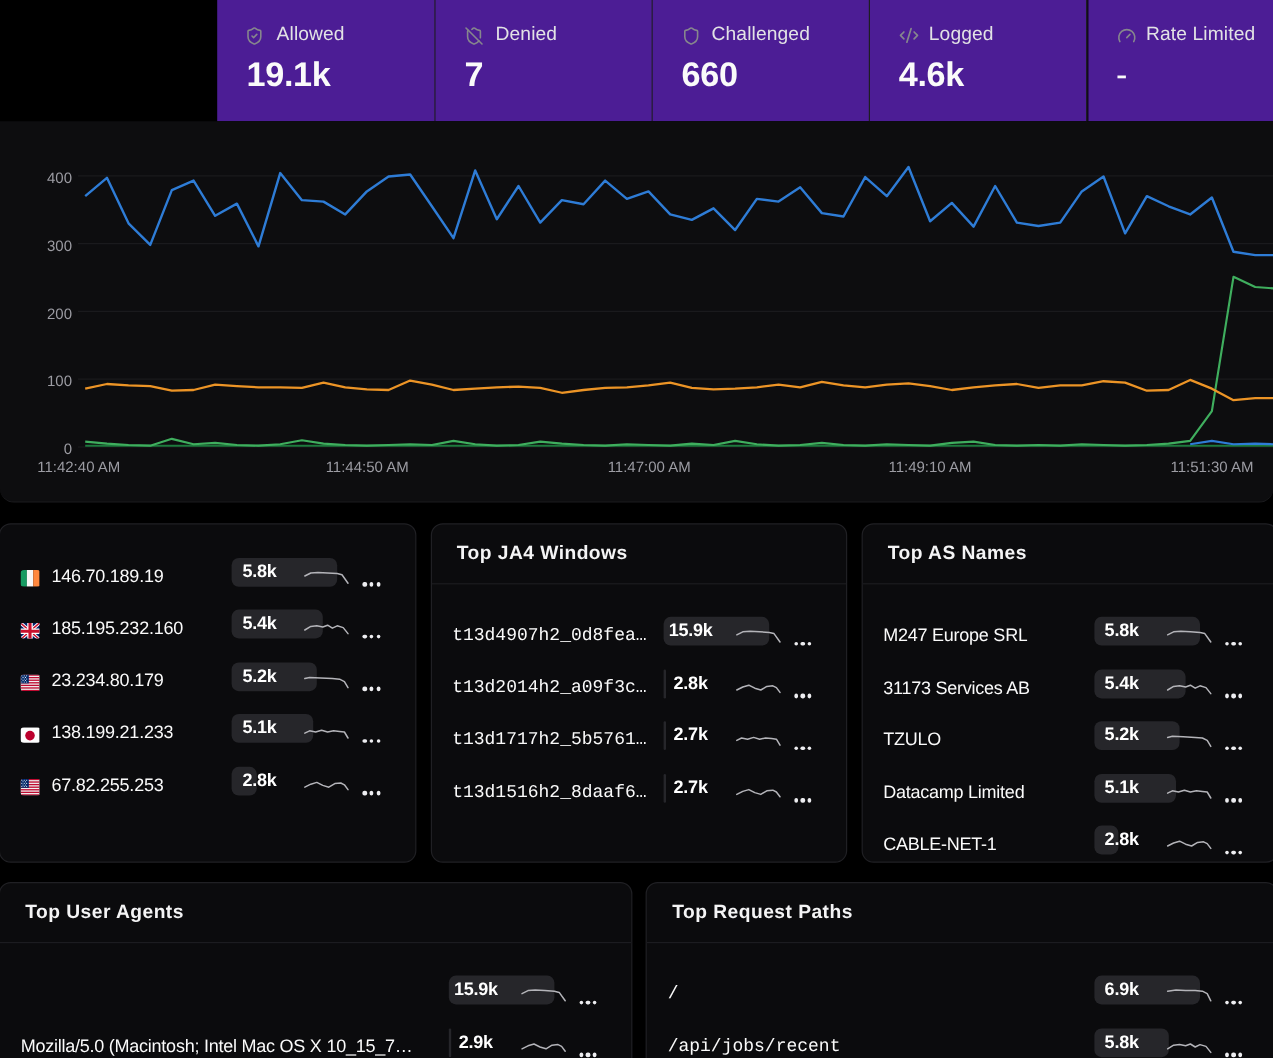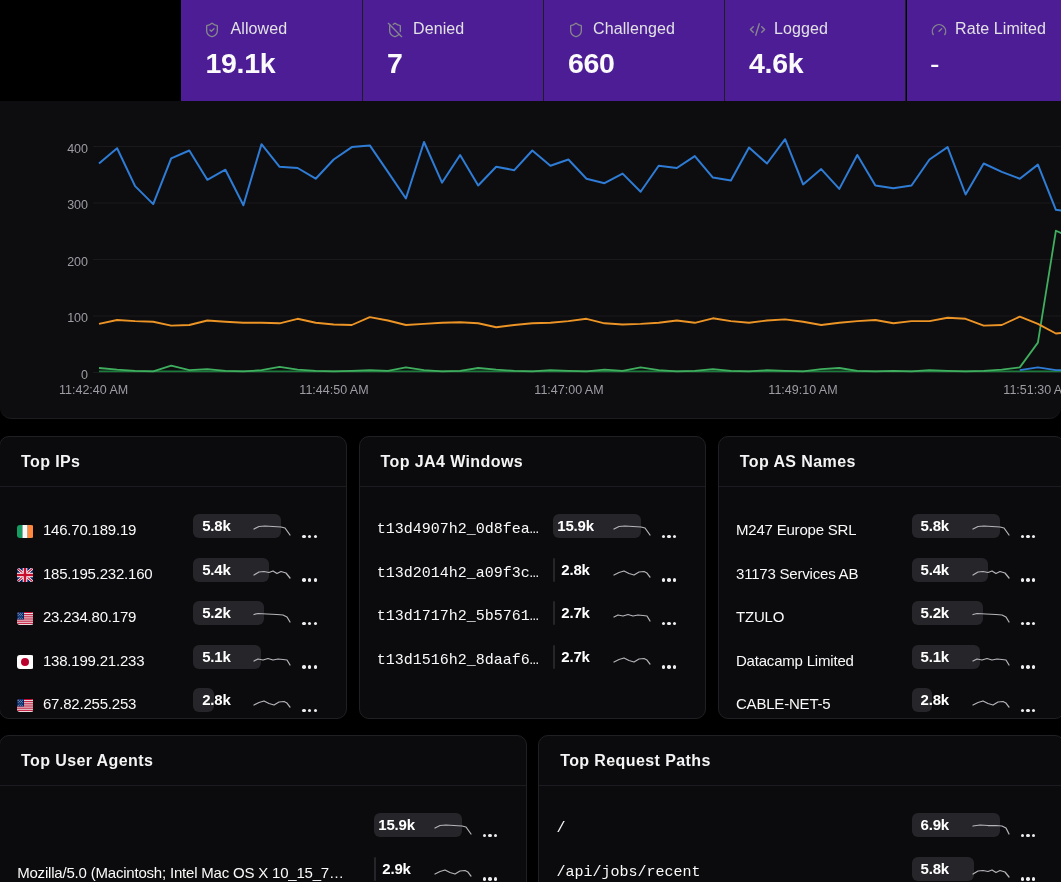--- a/index.html
+++ b/index.html
@@ -12,21 +12,21 @@
   border-right:1px solid #1e1e22; }
 .tab.active { background:#141416; border-right-color:#252529; }
 .tab .ic { position:absolute; left:23px; top:21.5px; width:16px; height:16px; color:#86868d; }
 .tab.active .ic { color:#d6d6da; }
 .tab .lb { position:absolute; left:48px; top:20px; font-size:16px; color:#e2e2e5; letter-spacing:.1px; }
 .tab .vl { position:absolute; left:23px; top:47px; font-size:28.5px; font-weight:700; color:#fafafa; letter-spacing:-.3px; }
 .tab .under { position:absolute; left:0; bottom:-2px; width:100.4%; height:3px; background:#fff; z-index:5; }
 
 
 .chart { position:absolute; left:0; top:101px; width:1061px; height:318px;
-  background:#0d0d0f; border-bottom:1px solid #1c1c1f; border-radius:0 0 12px 12px;padding-left:28px; }
+  background:#0d0d0f; border-bottom:1px solid #1c1c1f; border-radius:0 0 12px 12px; }
 
 
 .card { position:absolute; background:#0b0b0d; border:1px solid #202024; border-radius:10px; overflow:hidden; }
 .card .hd { height:49.5px; line-height:49.5px; padding-left:21px; font-size:16px; font-weight:700; letter-spacing:.4px;
   color:#f4f4f5; border-bottom:1px solid #1c1c20; }
 .card .rows { padding-top:8px; }
 .row { position:relative; height:43.5px; display:flex; align-items:flex-end; padding:0 28.5px 0 17.2px; }
 .iprow { padding-left:17.2px; }
 .row .flg { width:16.4px; height:13.2px; border-radius:3px; overflow:hidden; flex:none; margin-right:9.3px; }
 .row .flg svg { display:block; }
@@ -113,21 +113,20 @@
       </g>
       <polyline fill="none" stroke="#1d7a3d" stroke-width="1.6" points="71,270.4 1061,270.4"></polyline>
       <polyline fill="none" stroke="#3fae5e" stroke-width="1.8" stroke-linejoin="round" points="71.0,267.0 89.1,268.7 107.1,269.8 125.2,270.4 143.2,264.7 161.3,269.2 179.3,268.1 197.4,269.8 215.4,270.4 233.5,269.2 251.6,265.9 269.6,268.7 287.7,269.8 305.7,270.4 323.8,269.8 341.8,269.2 359.9,269.8 377.9,266.4 396.0,269.2 414.0,270.4 432.1,269.8 450.2,267.0 468.2,268.7 486.3,269.8 504.3,270.4 522.4,269.2 540.4,269.8 558.5,270.4 576.5,268.7 594.6,269.8 612.6,266.4 630.7,269.2 648.8,270.4 666.8,269.8 684.9,268.1 702.9,269.8 721.0,270.4 739.0,269.2 757.1,269.8 775.1,270.4 793.2,268.1 811.3,267.0 829.3,269.8 847.4,270.4 865.4,269.8 883.5,270.4 901.5,269.2 919.6,269.8 937.6,270.4 955.7,269.8 973.8,268.7 991.8,266.4 1009.9,241.6 1027.9,129.7 1046.0,138.2 1061.0,139.3"></polyline>
       <polyline fill="none" stroke="#2e7cd6" stroke-width="1.8" stroke-linejoin="round" points="991.8,269.2 1009.9,266.4 1027.9,269.2 1046.0,268.7 1061.0,269.2"></polyline>
       <polyline fill="none" stroke="#ec9426" stroke-width="1.9" stroke-linejoin="round" points="71.0,222.9 89.1,219.0 107.1,220.1 125.2,220.7 143.2,224.6 161.3,224.0 179.3,219.5 197.4,220.7 215.4,221.8 233.5,221.8 251.6,222.3 269.6,217.8 287.7,221.8 305.7,223.5 323.8,224.0 341.8,216.1 359.9,219.5 377.9,224.0 396.0,222.9 414.0,221.8 432.1,221.2 450.2,222.3 468.2,226.3 486.3,224.0 504.3,222.3 522.4,221.8 540.4,220.1 558.5,217.8 576.5,222.3 594.6,223.5 612.6,222.9 630.7,221.8 648.8,219.5 666.8,221.8 684.9,217.3 702.9,220.1 721.0,221.8 739.0,219.5 757.1,218.4 775.1,220.7 793.2,224.0 811.3,221.8 829.3,220.1 847.4,219.0 865.4,222.3 883.5,220.1 901.5,220.1 919.6,216.7 937.6,217.8 955.7,224.6 973.8,224.0 991.8,215.6 1009.9,222.9 1027.9,232.5 1046.0,230.8 1061.0,230.8"></polyline>
       <polyline fill="none" stroke="#2e7cd6" stroke-width="2" stroke-linejoin="round" points="71.0,62.5 89.1,47.2 107.1,85.1 125.2,103.1 143.2,57.4 161.3,49.5 179.3,78.8 197.4,68.7 215.4,104.3 233.5,43.2 251.6,65.8 269.6,67.0 287.7,77.7 305.7,58.5 323.8,46.1 341.8,44.4 359.9,70.9 377.9,97.5 396.0,41.0 414.0,81.7 432.1,54.0 450.2,84.5 468.2,65.8 486.3,69.2 504.3,49.5 522.4,64.7 540.4,58.5 558.5,77.7 576.5,82.2 594.6,72.6 612.6,90.7 630.7,64.7 648.8,67.0 666.8,55.1 684.9,76.6 702.9,79.4 721.0,46.6 739.0,62.5 757.1,38.2 775.1,83.4 793.2,68.1 811.3,87.9 829.3,54.0 847.4,84.5 865.4,87.3 883.5,84.5 901.5,58.5 919.6,46.1 937.6,93.5 955.7,62.5 973.8,70.9 991.8,77.7 1009.9,63.6 1027.9,108.8 1046.0,111.6 1061.0,111.6"></polyline>
     </svg>
   </div>
 
   <div class="card" style="left:-1px;top:436px;width:347.6px;height:283px">
-      <div class="hd">Top IPs</div>
       <div class="rows">
         <div class="row iprow">
           <span class="flg">
             <svg width="16" height="14">
               <rect width="5.4" height="14" fill="#169b62"></rect>
               <rect x="5.4" width="5.3" height="14" fill="#f7f7f7"></rect>
               <rect x="10.7" width="5.3" height="14" fill="#ff883e"></rect>
             </svg>
           </span>
           <div class="lbl">146.70.189.19</div>
@@ -403,21 +402,21 @@
           <svg class="spark" width="38" height="16" viewBox="0 0 38 16">
             <polyline points="1,8 5,6 10,7 15,5.5 20,7 25,6 30,6.5 34,7 37,12"></polyline>
           </svg>
           <div class="dots">
             <i></i>
             <i></i>
             <i></i>
           </div>
         </div>
         <div class="row">
-          <div class="lbl">CABLE-NET-5</div>
+          <div class="lbl">CABLE-NET-1</div>
           <div class="meter">
             <i style="width:20.5px"></i>
             <b>2.8k</b>
           </div>
           <svg class="spark" width="38" height="16" viewBox="0 0 38 16">
             <polyline points="1,9 6,6.5 11,5 16,7.5 21,9 26,6 31,5.5 34,7 37,11"></polyline>
           </svg>
           <div class="dots">
             <i></i>
             <i></i>

